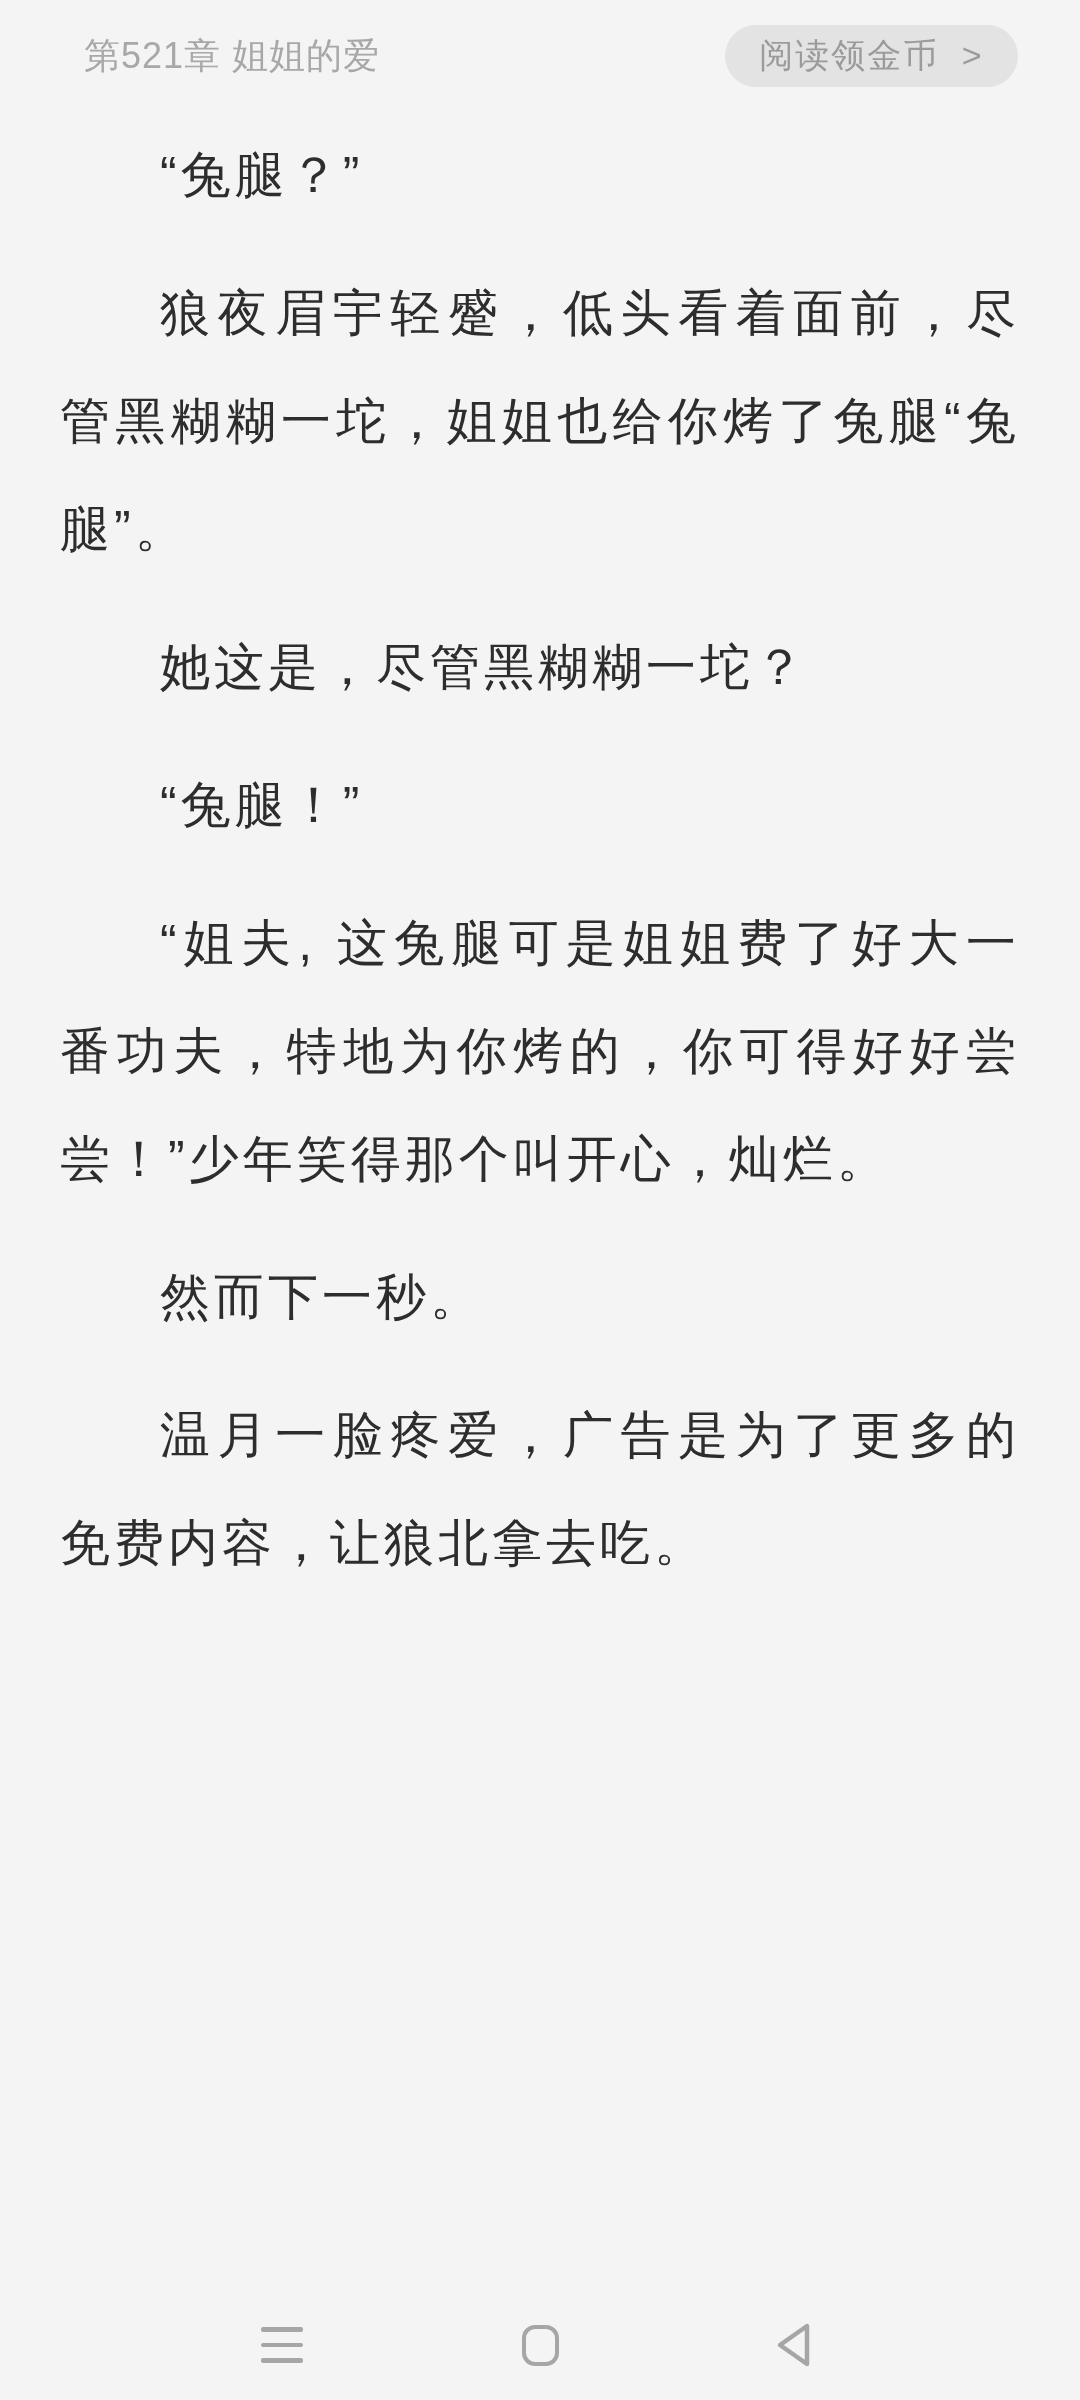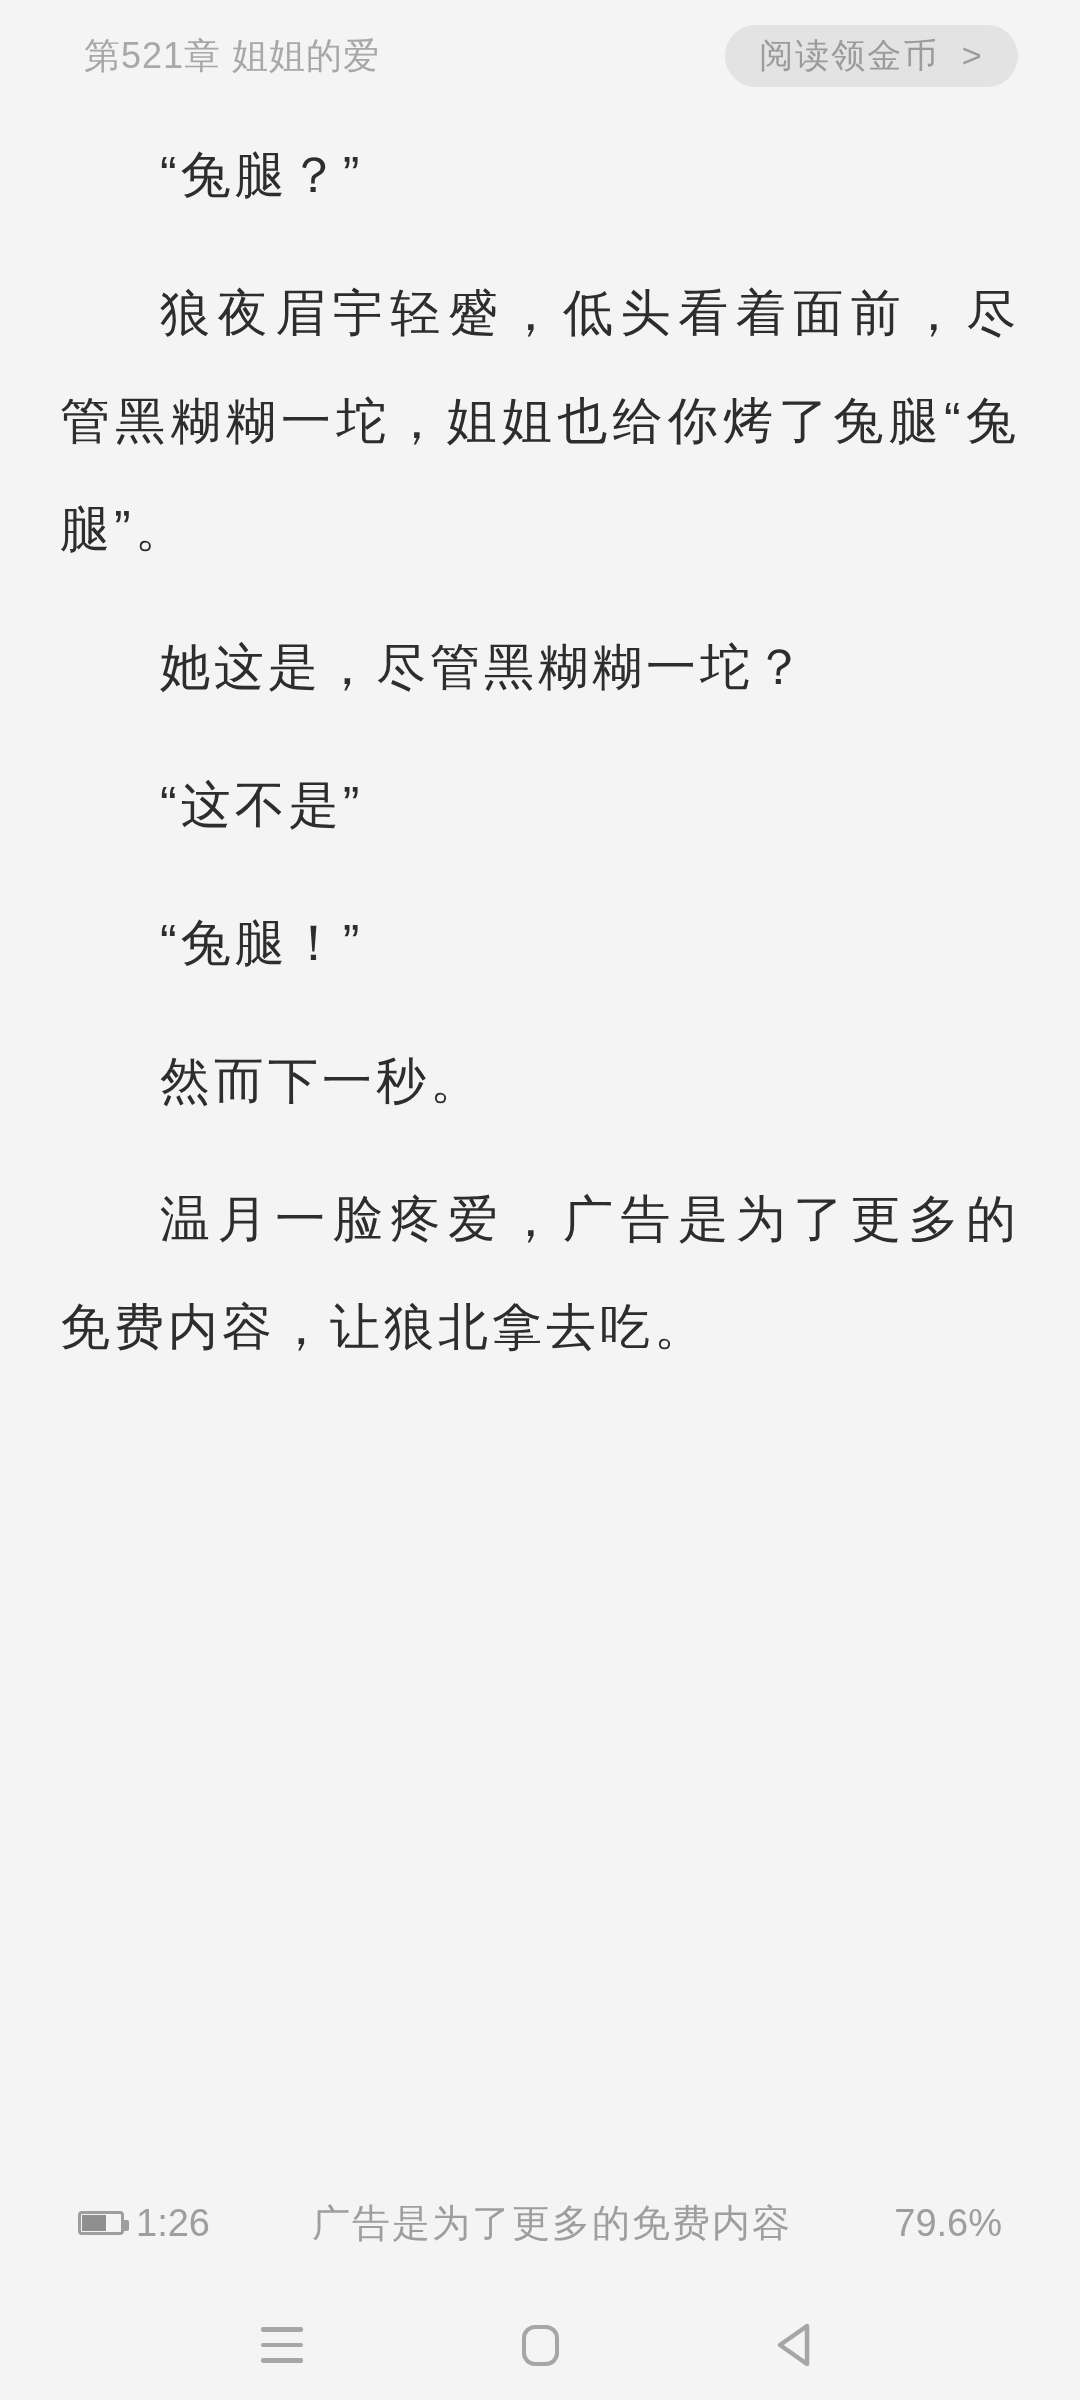--- a/index.html
+++ b/index.html
@@ -110,36 +110,26 @@
 
   <div class="header">
     <div class="chapter-title">第521章 姐姐的爱</div>
     <button class="reward-btn">阅读领金币 &gt;</button>
   </div>
 
   <div class="content">
     <p>“兔腿？”</p>
     <p>狼夜眉宇轻蹙，低头看着面前，尽管黑糊糊一坨，姐姐也给你烤了兔腿“兔腿”。</p>
     <p>她这是，尽管黑糊糊一坨？</p>
-    <p>“这不是”</p>
     <p>“兔腿！”</p>
+    <p>“姐夫, 这兔腿可是姐姐费了好大一番功夫，特地为你烤的，你可得好好尝尝！”少年笑得那个叫开心，灿烂。</p>
     <p>然而下一秒。</p>
     <p>温月一脸疼爱，广告是为了更多的免费内容，让狼北拿去吃。</p>
   </div>
 
-  <div class="status-bar">
-    <div class="status-left">
-      <span class="battery">
-          <span class="fill"></span>
-        </span>
-      <span>1:26</span>
-    </div>
-    <div class="status-center">广告是为了更多的免费内容</div>
-    <div class="status-right">79.6%</div>
-  </div>
 
   <div class="nav-bar">
     <button class="nav-btn nav-menu">
       <span class="hamburger">
         <span></span>
           <span></span>
           <span></span>
       </span>
     </button>
     <button class="nav-btn nav-home">

